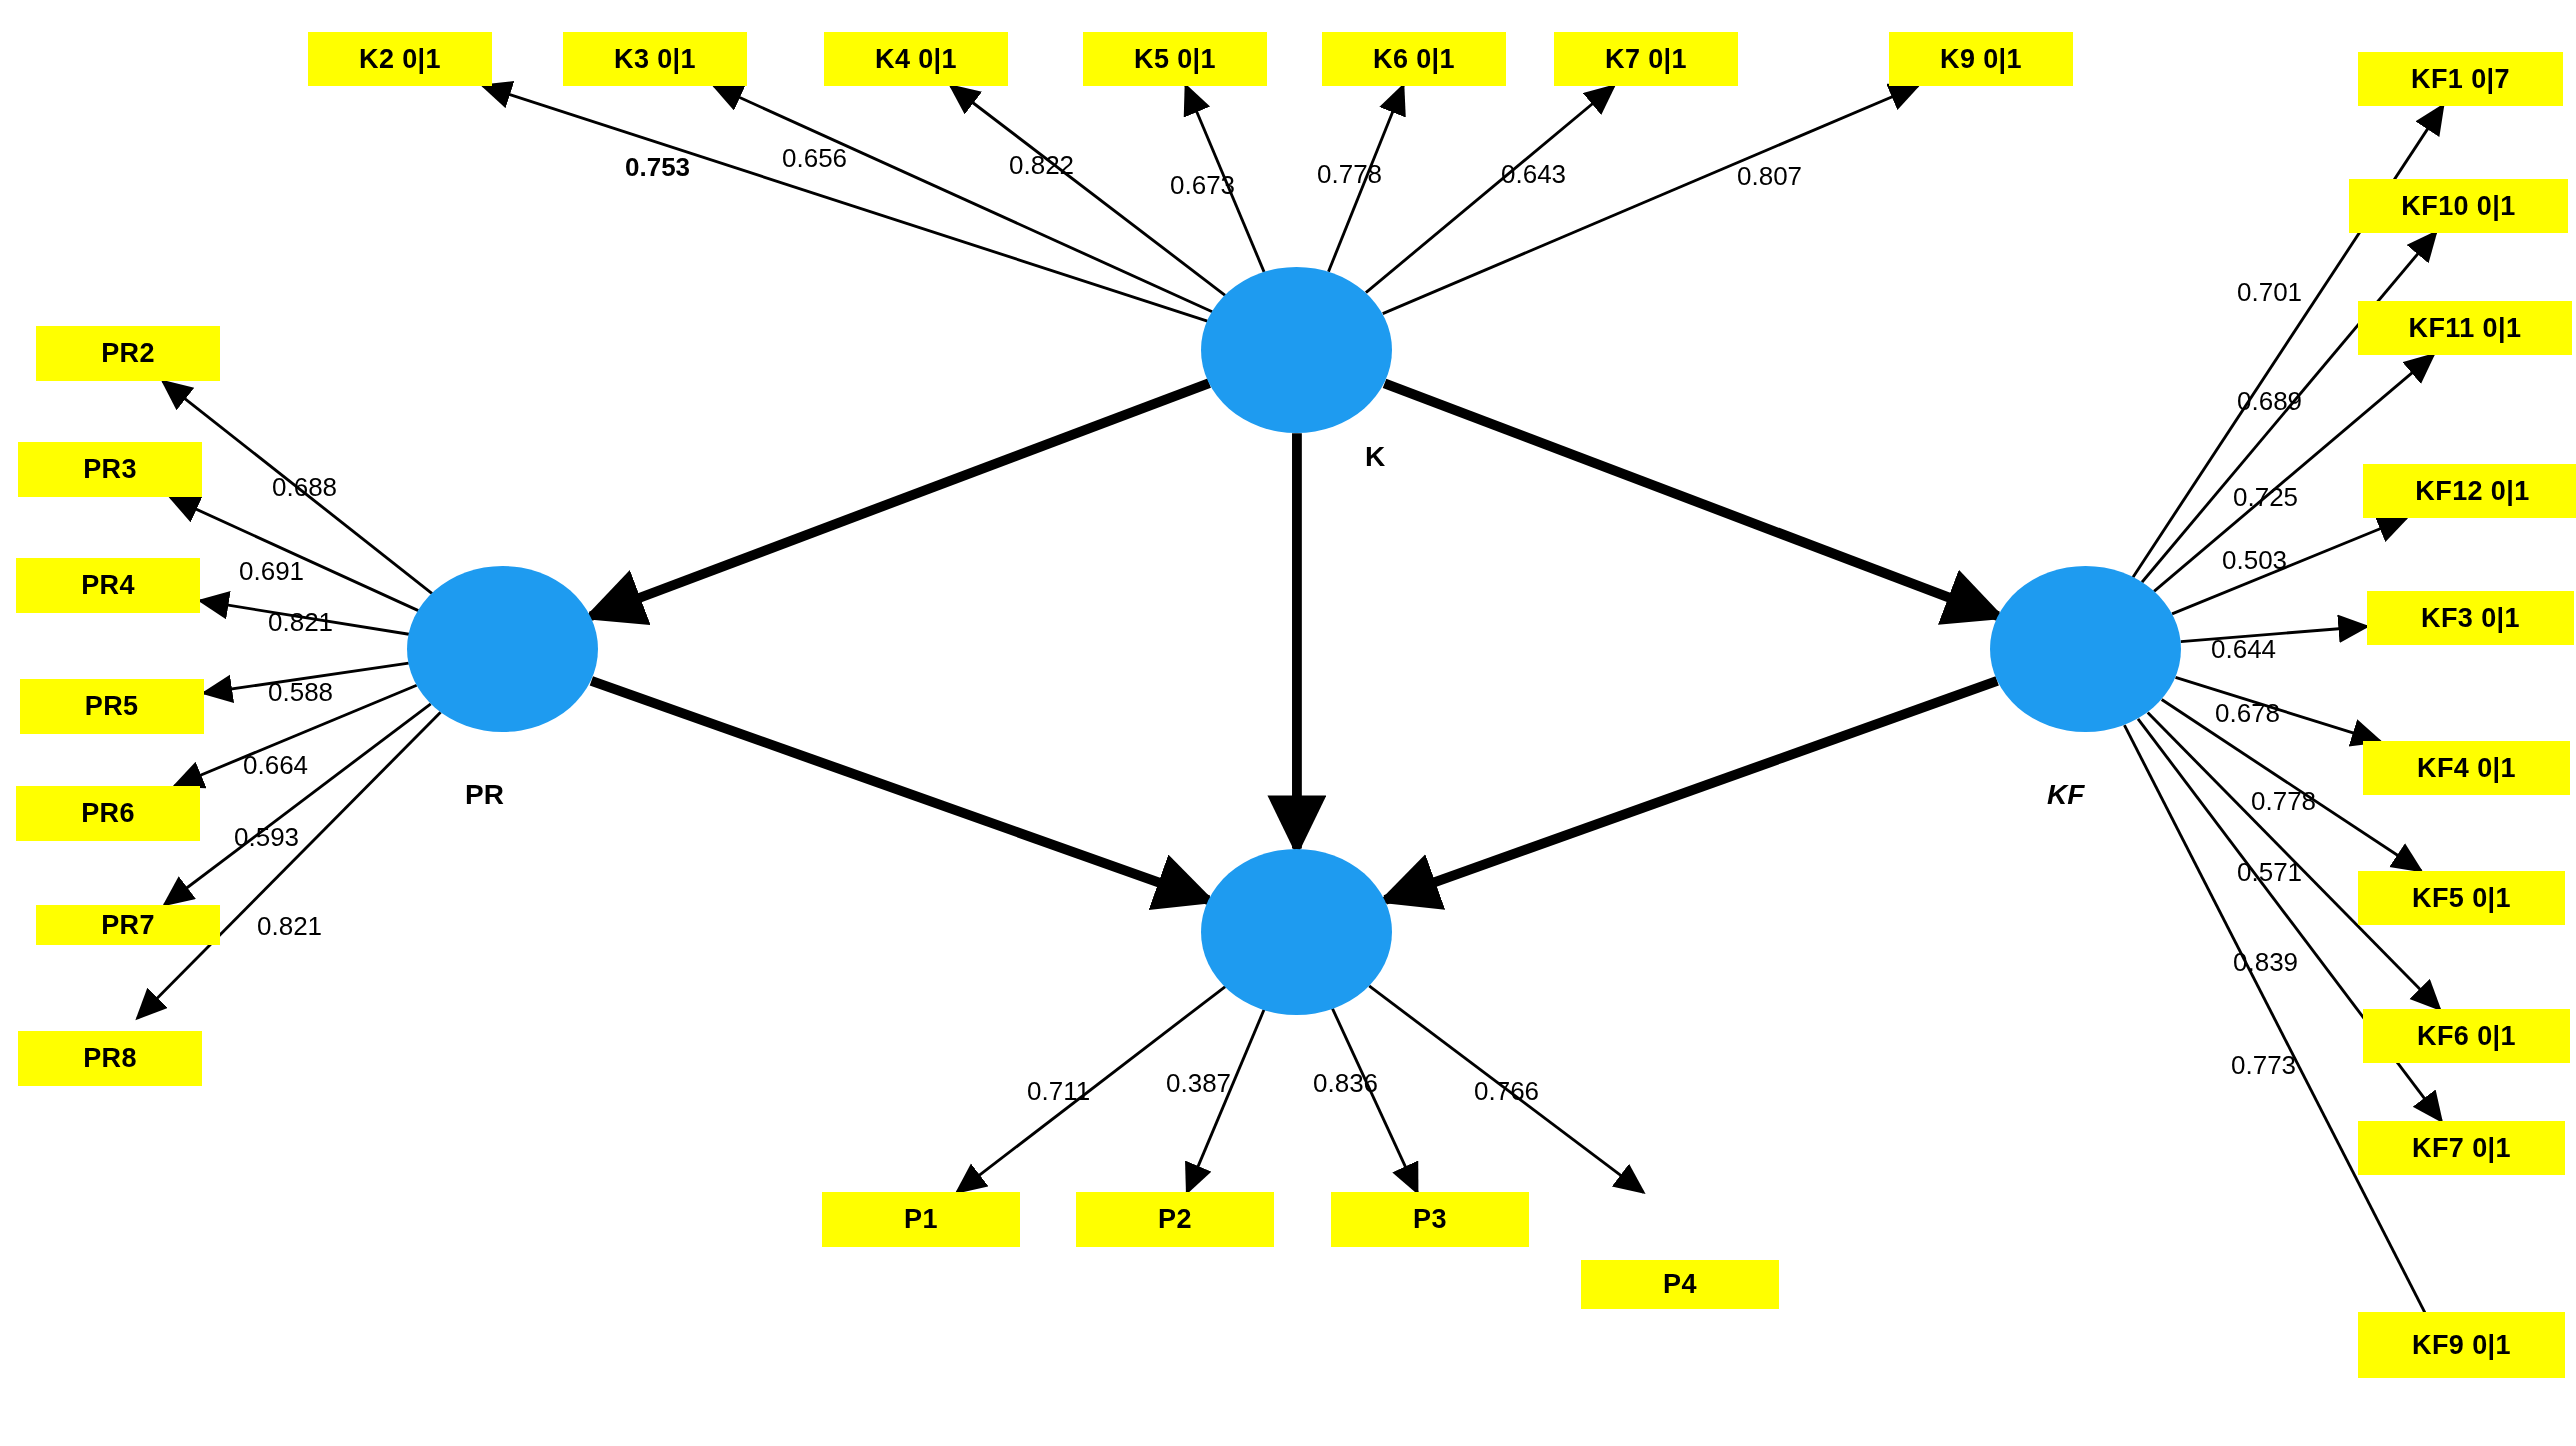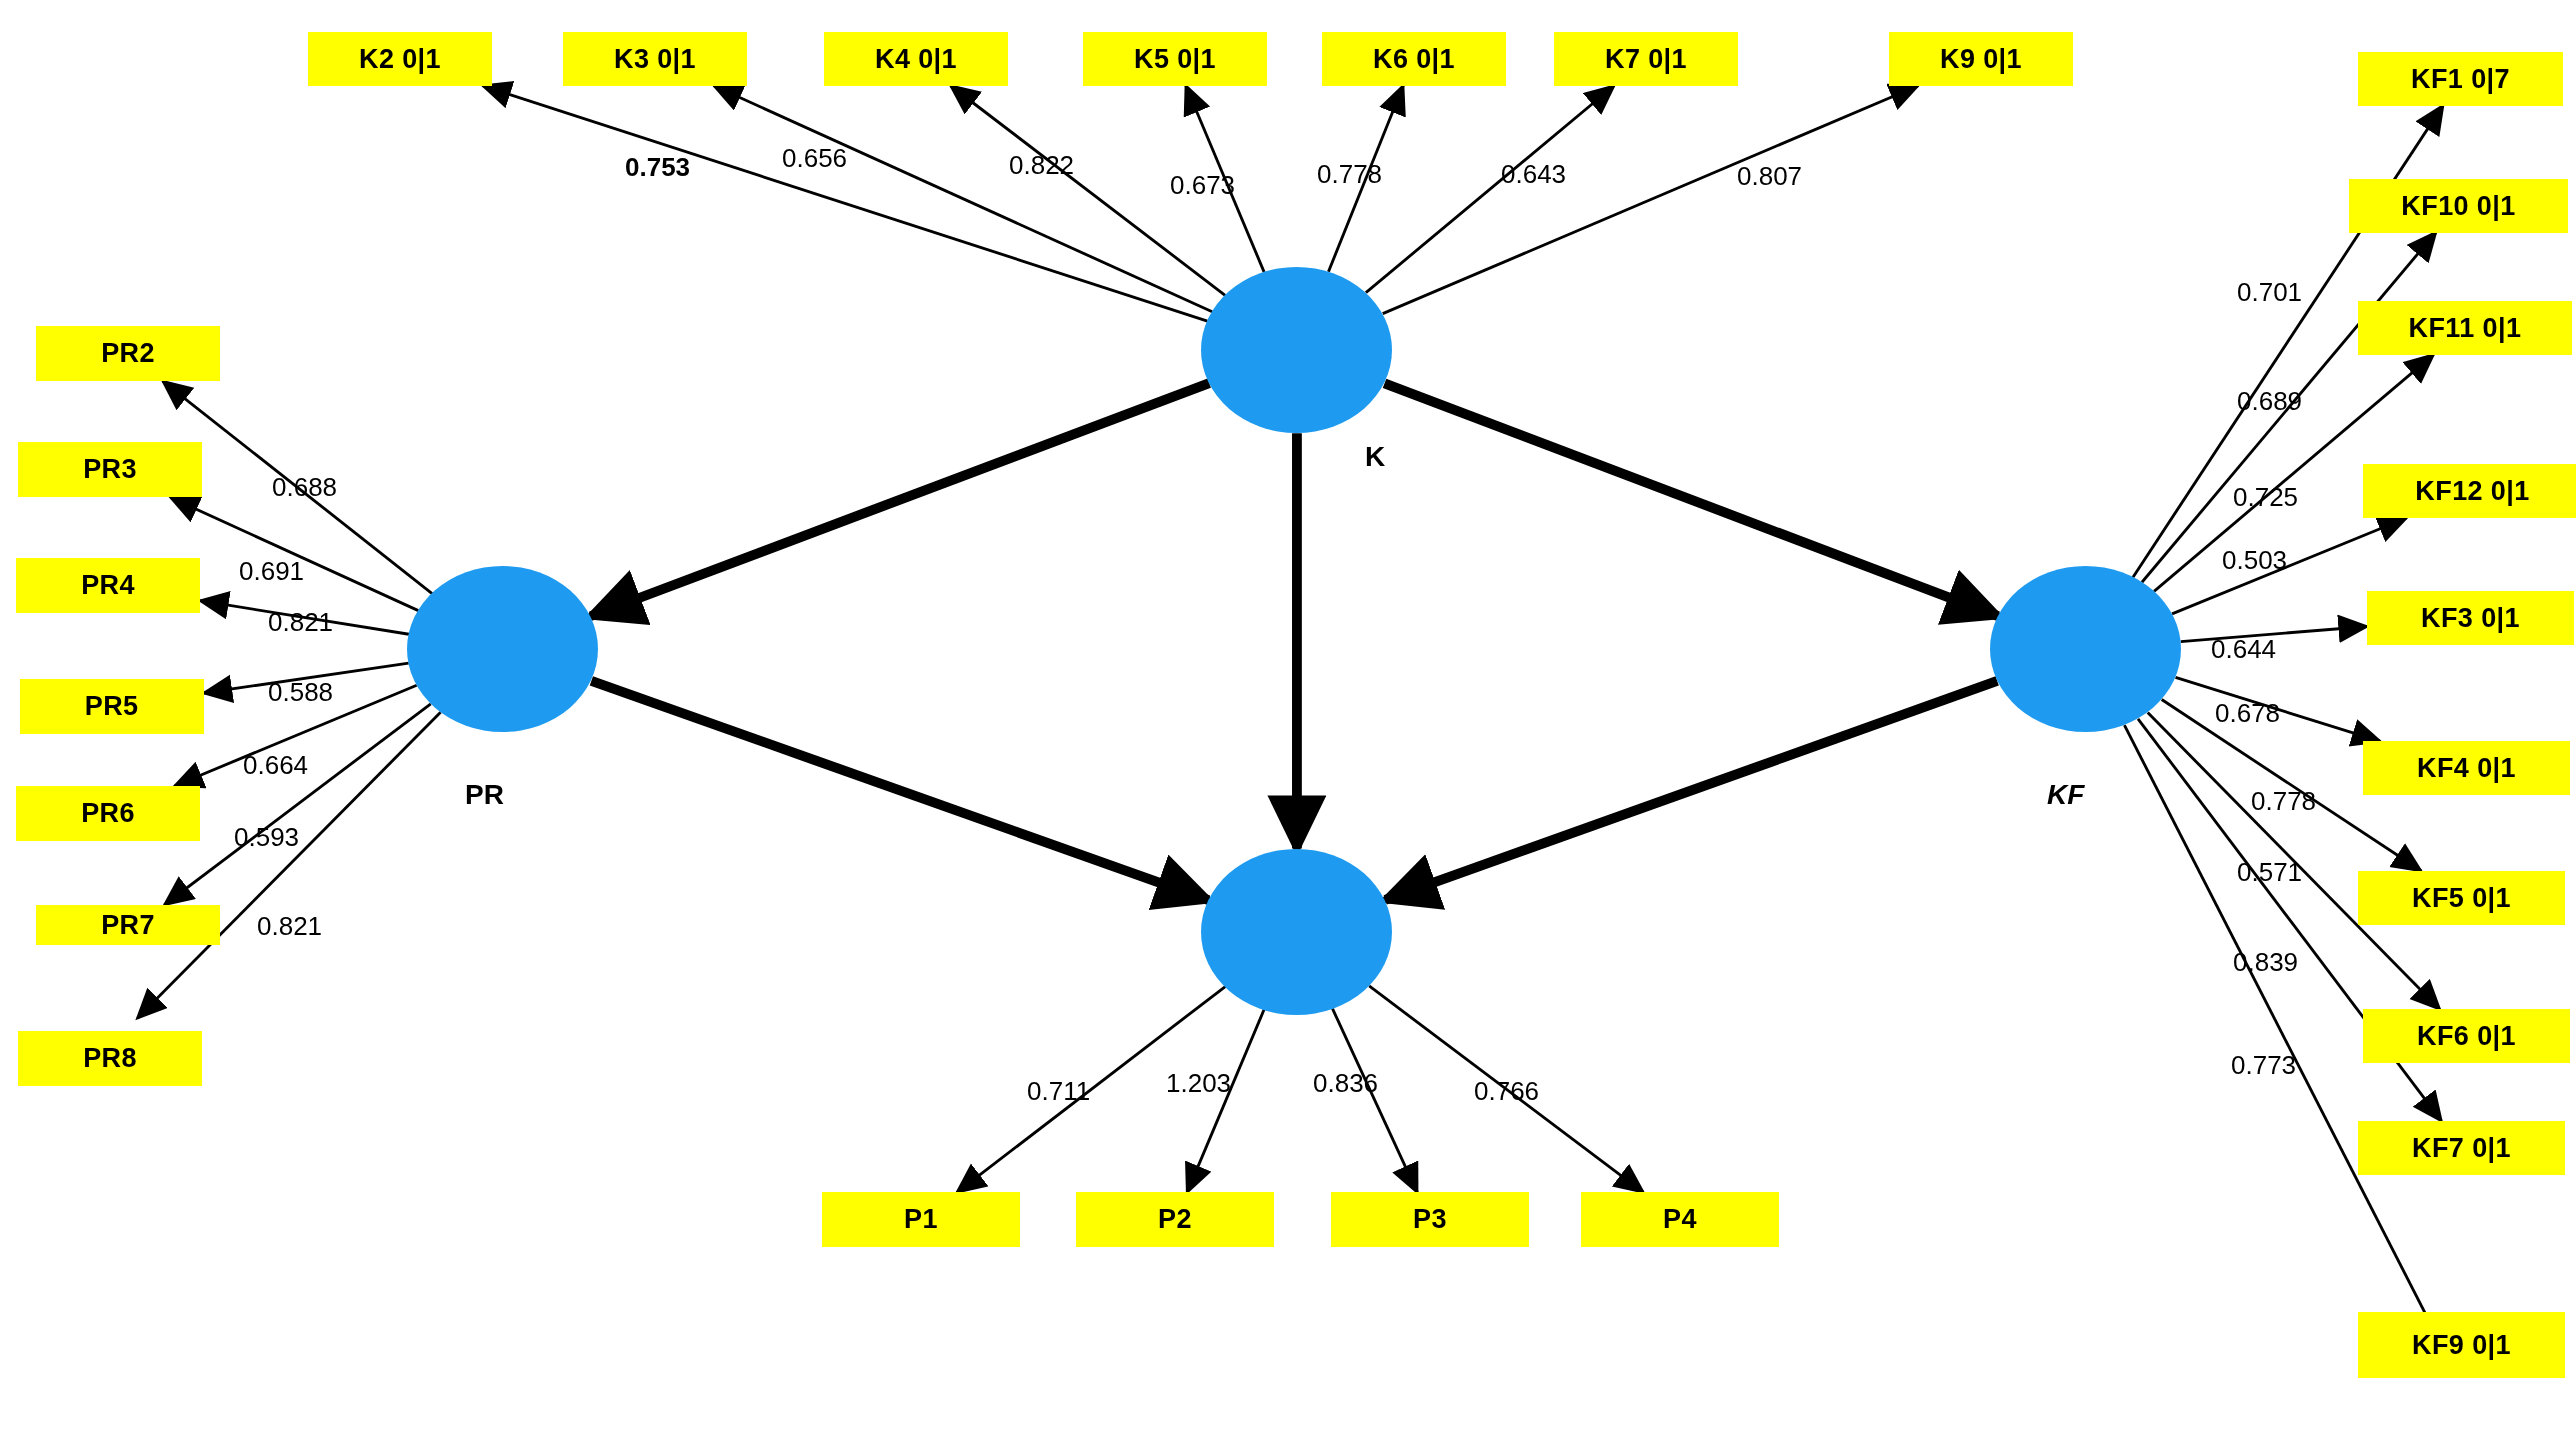--- a/index.html
+++ b/index.html
@@ -140,21 +140,21 @@
       <div class="ind-box" style="left: 2363px; top: 464px; width: 219px; height: 54px;">KF12 0|1</div>
       <div class="ind-box" style="left: 2367px; top: 591px; width: 207px; height: 54px;">KF3 0|1</div>
       <div class="ind-box" style="left: 2363px; top: 741px; width: 207px; height: 54px;">KF4 0|1</div>
       <div class="ind-box" style="left: 2358px; top: 871px; width: 207px; height: 54px;">KF5 0|1</div>
       <div class="ind-box" style="left: 2363px; top: 1009px; width: 207px; height: 54px;">KF6 0|1</div>
       <div class="ind-box" style="left: 2358px; top: 1121px; width: 207px; height: 54px;">KF7 0|1</div>
       <div class="ind-box" style="left: 2358px; top: 1312px; width: 207px; height: 66px; text-align: right;">KF9 0|1</div>
       <div class="ind-box" style="left: 822px; top: 1192px; width: 198px; height: 55px;">P1</div>
       <div class="ind-box" style="left: 1076px; top: 1192px; width: 198px; height: 55px;">P2</div>
       <div class="ind-box" style="left: 1331px; top: 1192px; width: 198px; height: 55px;">P3</div>
-      <div class="ind-box" style="left: 1581px; top: 1192px; width: 198px; height: 55px;">P4</div>
+      <div class="ind-box" style="left: 1581px; top: 1260px; width: 198px; height: 49px;">P4</div>
     </div>
   <div id="label-layer">
       <div class="edge-label" style="left: 625px; top: 152px; font-weight: bold;">0.753</div>
       <div class="edge-label" style="left: 782px; top: 143px;">0.656</div>
       <div class="edge-label" style="left: 1009px; top: 150px;">0.822</div>
       <div class="edge-label" style="left: 1170px; top: 170px;">0.673</div>
       <div class="edge-label" style="left: 1317px; top: 159px;">0.778</div>
       <div class="edge-label" style="left: 1501px; top: 159px;">0.643</div>
       <div class="edge-label" style="left: 1737px; top: 161px;">0.807</div>
       <div class="edge-label" style="left: 272px; top: 472px;">0.688</div>
@@ -168,19 +168,19 @@
       <div class="edge-label" style="left: 2237px; top: 386px;">0.689</div>
       <div class="edge-label" style="left: 2233px; top: 482px;">0.725</div>
       <div class="edge-label" style="left: 2222px; top: 545px;">0.503</div>
       <div class="edge-label" style="left: 2211px; top: 634px;">0.644</div>
       <div class="edge-label" style="left: 2215px; top: 698px;">0.678</div>
       <div class="edge-label" style="left: 2251px; top: 786px;">0.778</div>
       <div class="edge-label" style="left: 2237px; top: 857px;">0.571</div>
       <div class="edge-label" style="left: 2233px; top: 947px;">0.839</div>
       <div class="edge-label" style="left: 2231px; top: 1050px;">0.773</div>
       <div class="edge-label" style="left: 1027px; top: 1076px;">0.711</div>
-      <div class="edge-label" style="left: 1166px; top: 1068px;">1.203</div>
+      <div class="edge-label" style="left: 1166px; top: 1068px;">0.387</div>
       <div class="edge-label" style="left: 1313px; top: 1068px;">0.836</div>
       <div class="edge-label" style="left: 1474px; top: 1076px;">0.766</div>
     </div>
 
 </div>
 
 
 </body></html>

